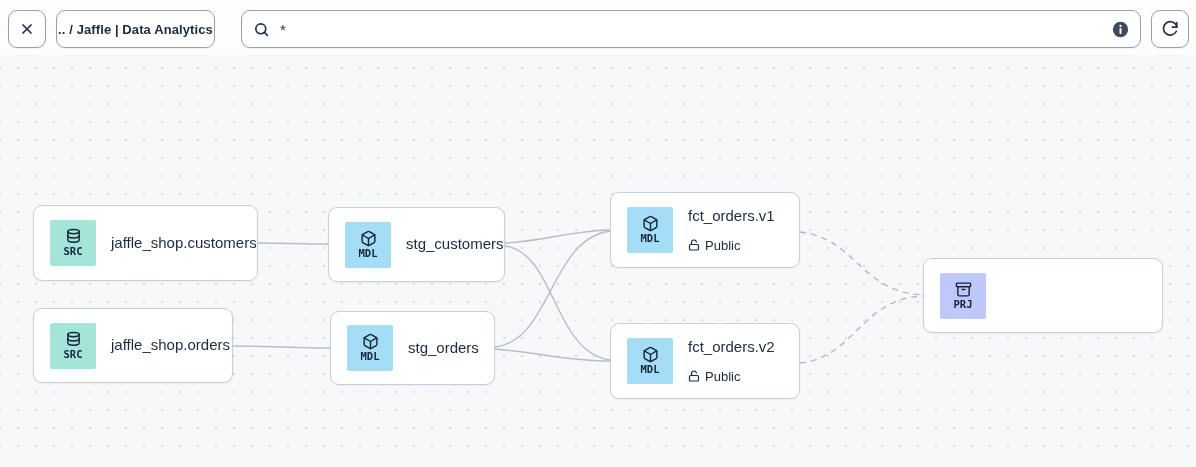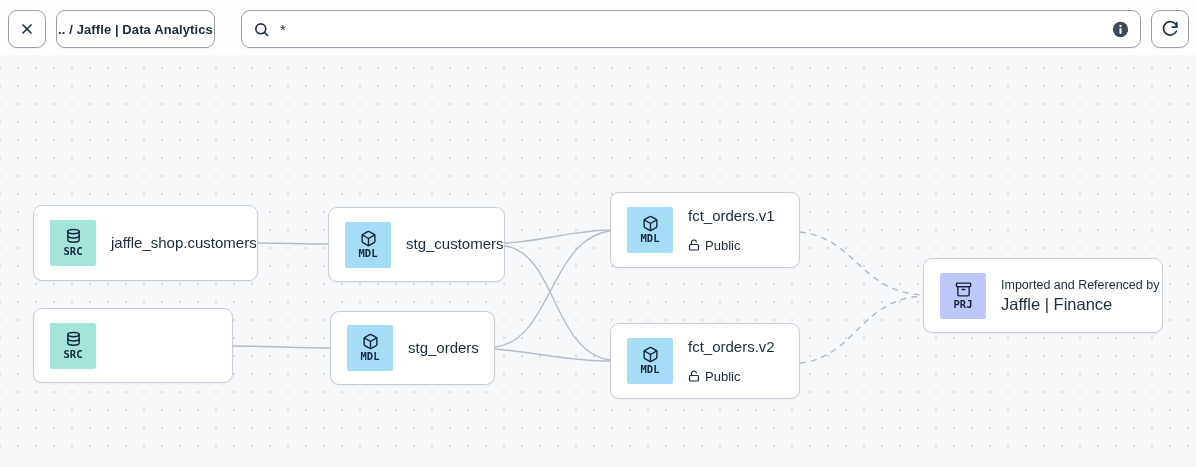--- a/index.html
+++ b/index.html
@@ -83,20 +83,21 @@
 
   <div class="node" style="left:33px;top:308px;width:200px;height:75px">
     <div class="badge src">
       <svg class="icon" width="17" height="17" viewBox="0 0 24 24" fill="none" stroke="#15263a" stroke-width="2" stroke-linecap="round" stroke-linejoin="round">
           <ellipse cx="12" cy="5" rx="8" ry="3"></ellipse>
           <path d="M4 5v6c0 1.66 3.58 3 8 3s8-1.34 8-3V5"></path>
           <path d="M4 11v6c0 1.66 3.58 3 8 3s8-1.34 8-3v-6"></path>
         </svg>
       <span class="badge-label">SRC</span>
     </div>
+    <div class="node-title">jaffle_shop.orders</div>
   </div>
 
   <div class="node" style="left:328px;top:207px;width:177px;height:75px">
     <div class="badge mdl">
       <svg class="icon" width="17" height="17" viewBox="0 0 24 24" fill="none" stroke="#15263a" stroke-width="2" stroke-linecap="round" stroke-linejoin="round">
           <path d="M21 8a2 2 0 0 0-1-1.73l-7-4a2 2 0 0 0-2 0l-7 4A2 2 0 0 0 3 8v8a2 2 0 0 0 1 1.73l7 4a2 2 0 0 0 2 0l7-4A2 2 0 0 0 21 16Z"></path>
           <path d="m3.3 7 8.7 5 8.7-5"></path>
           <path d="M12 22V12"></path>
         </svg>
       <span class="badge-label">MDL</span>
@@ -160,24 +161,20 @@
 
   <div class="node" style="left:923px;top:258px;width:240px;height:75px">
     <div class="badge prj">
       <svg class="icon" width="17" height="17" viewBox="0 0 24 24" fill="none" stroke="#15263a" stroke-width="2" stroke-linecap="round" stroke-linejoin="round">
           <rect x="2" y="3" width="20" height="5" rx="1"></rect>
           <path d="M4 8v11a2 2 0 0 0 2 2h12a2 2 0 0 0 2-2V8"></path>
           <path d="M10 12h4"></path>
         </svg>
       <span class="badge-label">PRJ</span>
     </div>
-    <div>
-      <div class="prj-note">Imported and Referenced by</div>
-      <div class="prj-name">Jaffle | Finance</div>
-    </div>
   </div>
 
   <div class="topbar">
     <button class="tb-btn close-btn">
       <svg class="icon" width="16" height="16" viewBox="0 0 24 24" fill="none" stroke="#22324a" stroke-width="2.6" stroke-linecap="round">
           <line x1="6" y1="6" x2="18" y2="18"></line>
           <line x1="18" y1="6" x2="6" y2="18"></line>
         </svg>
     </button>
     <button class="tb-btn crumb-btn">

